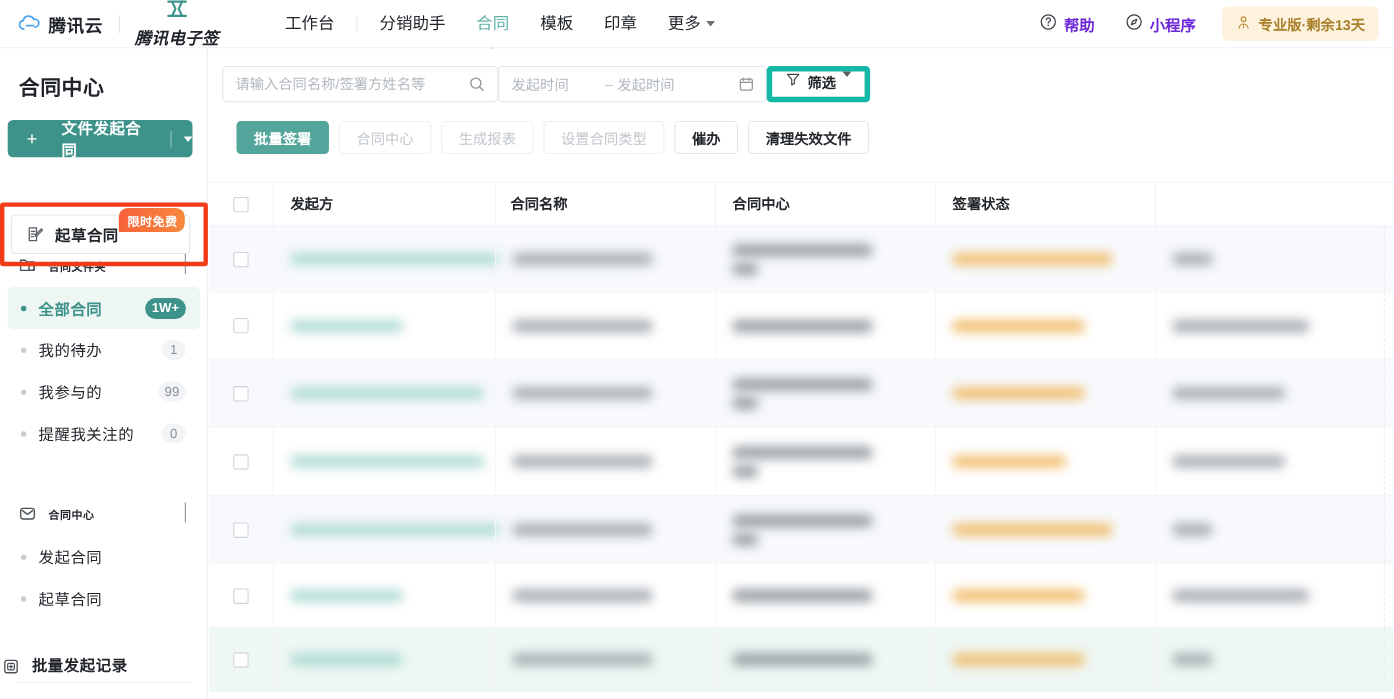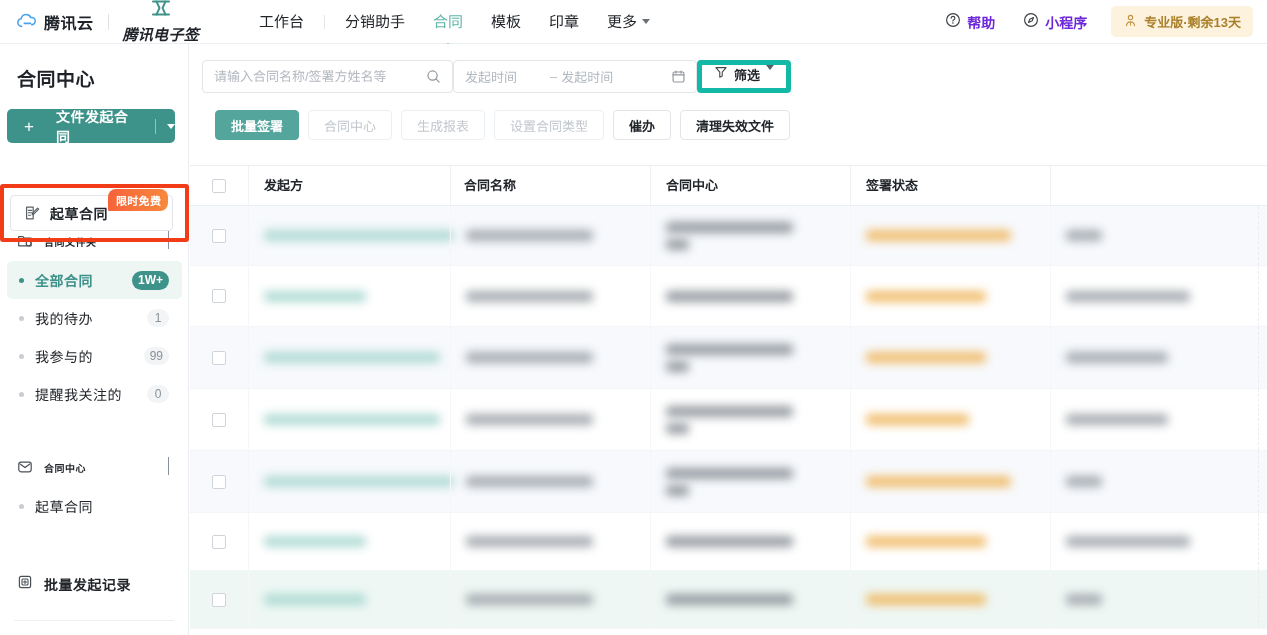--- a/index.html
+++ b/index.html
@@ -147,22 +147,22 @@
     height: 18px; line-height: 18px; text-align: center; padding: 0 6px;
   }
   .side-item.active { background: #eef6f4; }
   .side-item.active .bullet { background: #3d9289; }
   .side-item.active .ilabel { color: #3d9289; font-weight: 600; }
   .side-item.active .icount {
     background: #3d9289; color: #ffffff; font-weight: 600;
     border-radius: 10px; height: 19px; line-height: 19px;
   }
   .side-plain {
-    display: flex; align-items: flex-start; height: 40px;
-    padding-left: 17px; cursor: pointer;
+    display: flex; align-items: flex-end; height: 40px;
+    padding-left: 2px; cursor: pointer;
   }
   .side-plain .gicon { width: 16px; height: 16px; display: block; flex: 0 0 16px; }
   .side-plain .glabel { font-size: 14px; font-weight: 600; color: #22262b; margin-left: 11px; letter-spacing: .5px; }
   .side-divider {
     position: absolute; left: 14px; top: 576px;
     width: 160px; height: 1px; background: #edf0f3;
   }
 
   
   .main {
@@ -397,20 +397,24 @@
         <span class="gicon">
           <svg viewBox="0 0 16 16" width="16" height="16">
             <rect x="1.8" y="3.2" width="12.4" height="9.6" rx="2.2" fill="none" stroke="#4a5057" stroke-width="1.2"></rect>
             <path d="M3.4 5.2l4.6 3.4 4.6-3.4" fill="none" stroke="#4a5057" stroke-width="1.2" stroke-linejoin="round" stroke-linecap="round"></path>
           </svg>
         </span>
         <span class="glabel">合同中心</span>
         <span class="gchev"><span class="chev-up"></span></span>
       </div>
 
+      <div class="side-item">
+        <span class="bullet"></span>
+        <span class="ilabel">发起合同</span>
+      </div>
       <div class="side-item">
         <span class="bullet"></span>
         <span class="ilabel">起草合同</span>
       </div>
     </div>
 
     <div class="side-plain" style="position:absolute;top:530px;left:0;width:189px">
       <span class="gicon">
         <svg viewBox="0 0 16 16" width="16" height="16">
           <rect x="2.4" y="2.4" width="11.2" height="11.2" rx="1.9" fill="none" stroke="#4a5057" stroke-width="1.2"></rect>

